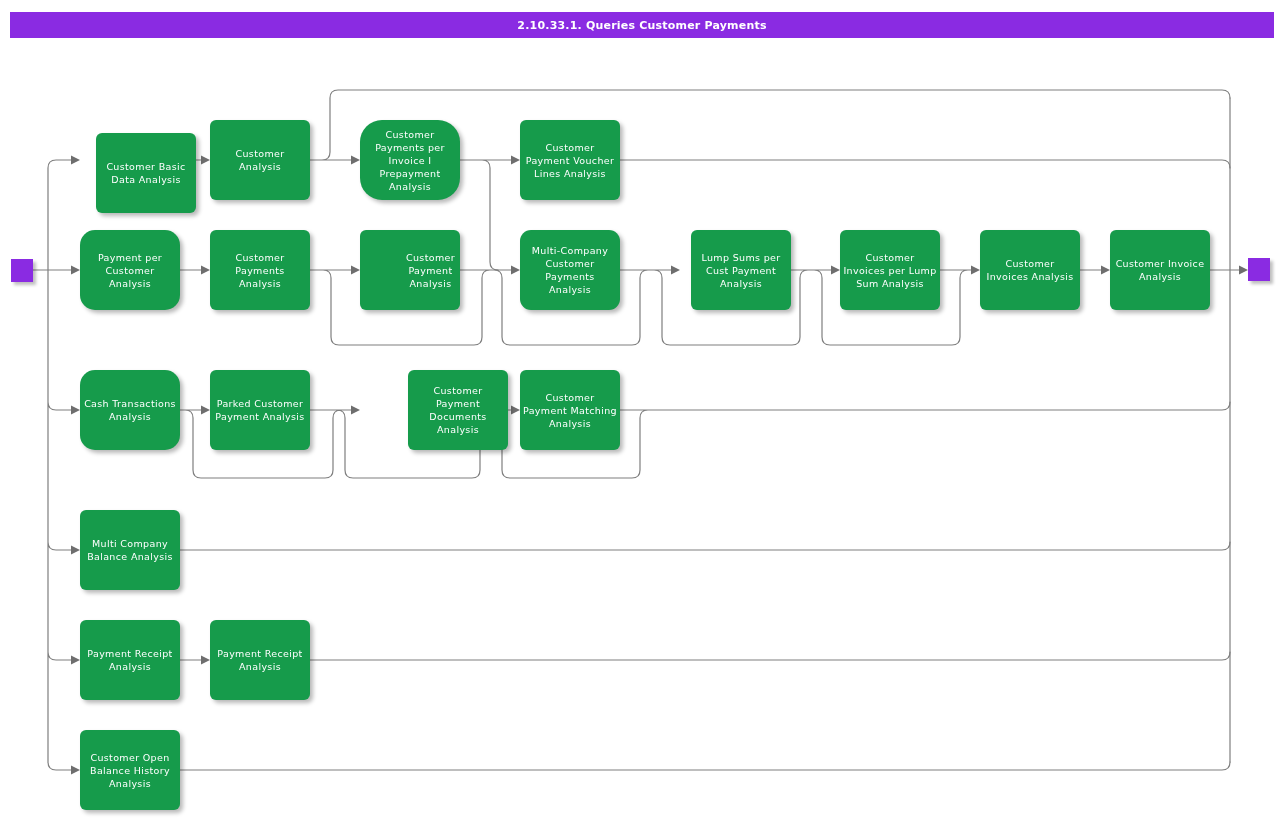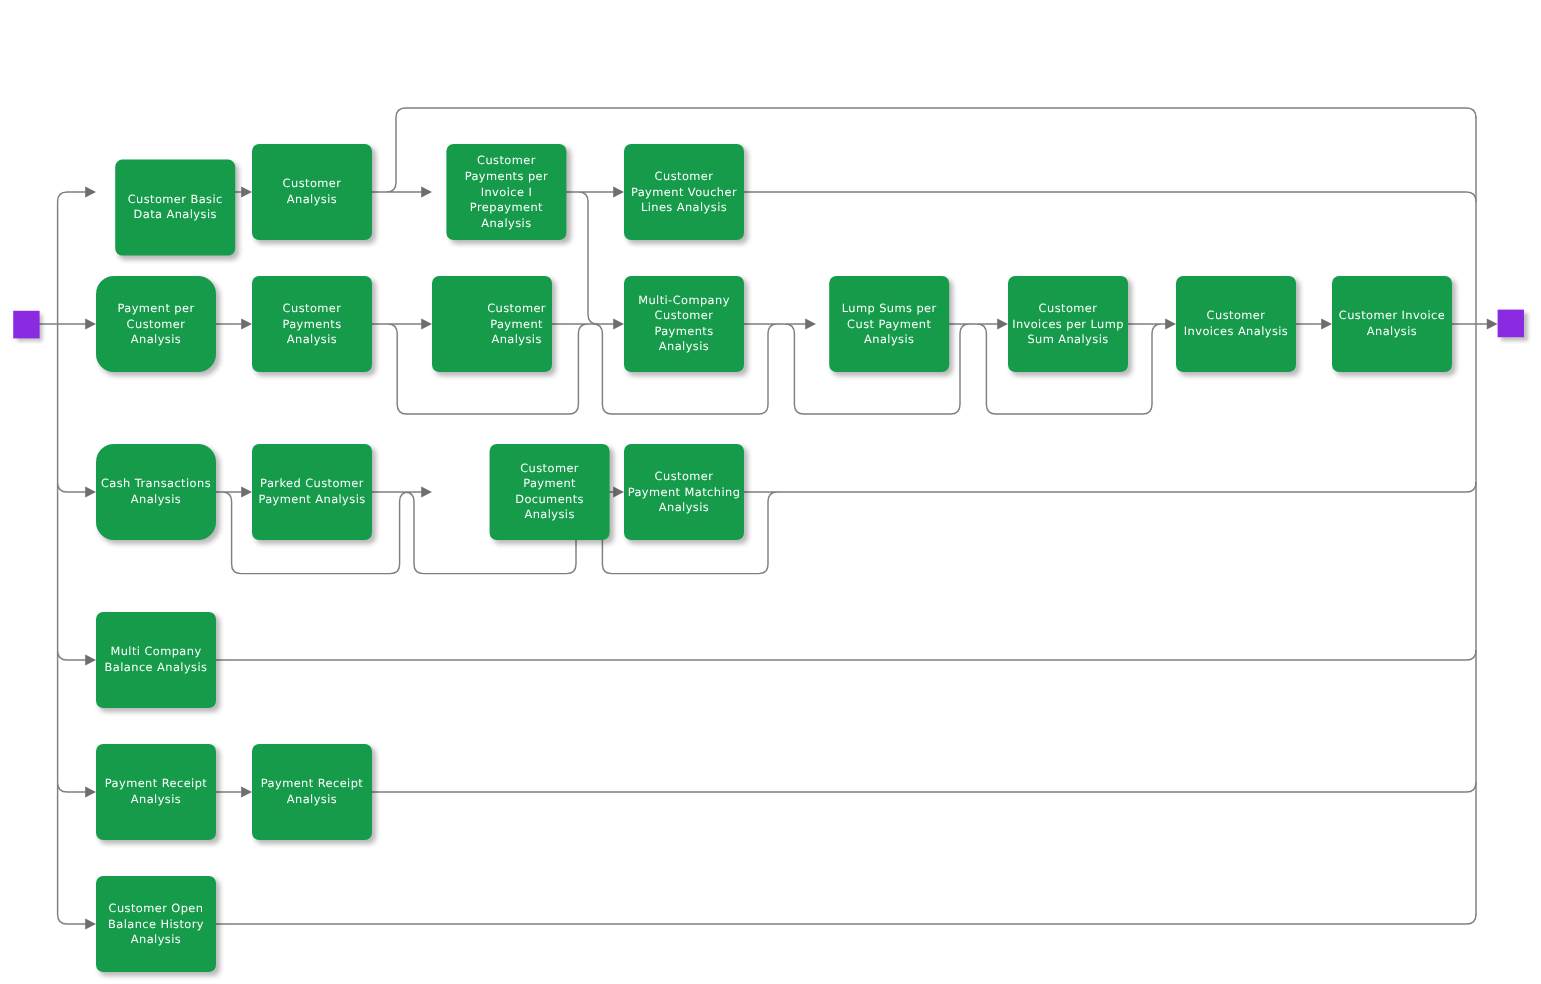--- a/index.html
+++ b/index.html
@@ -28,20 +28,23 @@
     box-shadow:3px 3px 3px rgba(0,0,0,0.25);cursor:pointer;
   }
   .square.start{left:11px;top:259px;}
   .square.end{left:1248px;top:258px;}
 </style>
 </head>
 <body>
 
 <div class="stage">
 
+  <div class="titlebar">
+    <span>2.10.33.1. Queries Customer Payments</span>
+  </div>
 
   <svg class="wires" viewBox="0 0 1284 820" xmlns="http://www.w3.org/2000/svg">
     <g stroke="#7F7F7F" stroke-width="1.2" fill="none" stroke-linecap="round">
 
       <path d="M32 270 H71 M48 168 V762
         M48 168 Q48 160 56 160 H71
         M48 402 Q48 410 56 410 H71
         M48 542 Q48 550 56 550 H71
         M48 652 Q48 660 56 660 H71
         M48 762 Q48 770 56 770 H71"></path>
@@ -94,26 +97,26 @@
         <polygon points="71,765.5 80,770 71,774.5"></polygon>
       </g>
   </svg>
 
   <div class="square start"></div>
   <div class="square end"></div>
 
   <div id="nodes">
       <div class="node" style="left: 80px; top: 133px; margin-left: 16px;">Customer Basic Data Analysis</div>
       <div class="node" style="left: 210px; top: 120px;">Customer Analysis</div>
-      <div class="node" style="left: 372px; top: 120px;">Customer Payments per Invoice I Prepayment Analysis</div>
+      <div class="node" style="left: 360px; top: 120px; border-radius: 22px;">Customer Payments per Invoice I Prepayment Analysis</div>
       <div class="node" style="left: 520px; top: 120px;">Customer Payment Voucher Lines Analysis</div>
       <div class="node" style="left: 80px; top: 230px; border-radius: 15px;">Payment per Customer Analysis</div>
       <div class="node" style="left: 210px; top: 230px;">Customer Payments Analysis</div>
       <div class="node" style="left: 360px; top: 230px; padding-left: 44px;">Customer Payment Analysis</div>
-      <div class="node" style="left: 520px; top: 230px;">Multi-Company Customer Payments Analysis</div>
+      <div class="node" style="left: 520px; top: 230px; border-radius: 11px;">Multi-Company Customer Payments Analysis</div>
       <div class="node" style="left: 679px; top: 230px; margin-left: 12px;">Lump Sums per Cust Payment Analysis</div>
       <div class="node" style="left: 840px; top: 230px;">Customer Invoices per Lump Sum Analysis</div>
       <div class="node" style="left: 980px; top: 230px;">Customer Invoices Analysis</div>
       <div class="node" style="left: 1110px; top: 230px;">Customer Invoice Analysis</div>
       <div class="node" style="left: 80px; top: 370px; border-radius: 15px;">Cash Transactions Analysis</div>
       <div class="node" style="left: 210px; top: 370px;">Parked Customer Payment Analysis</div>
       <div class="node" style="left: 360px; top: 370px; margin-left: 48px;">Customer Payment Documents Analysis</div>
       <div class="node" style="left: 520px; top: 370px;">Customer Payment Matching Analysis</div>
       <div class="node" style="left: 80px; top: 510px;">Multi Company Balance Analysis</div>
       <div class="node" style="left: 80px; top: 620px;">Payment Receipt Analysis</div>

